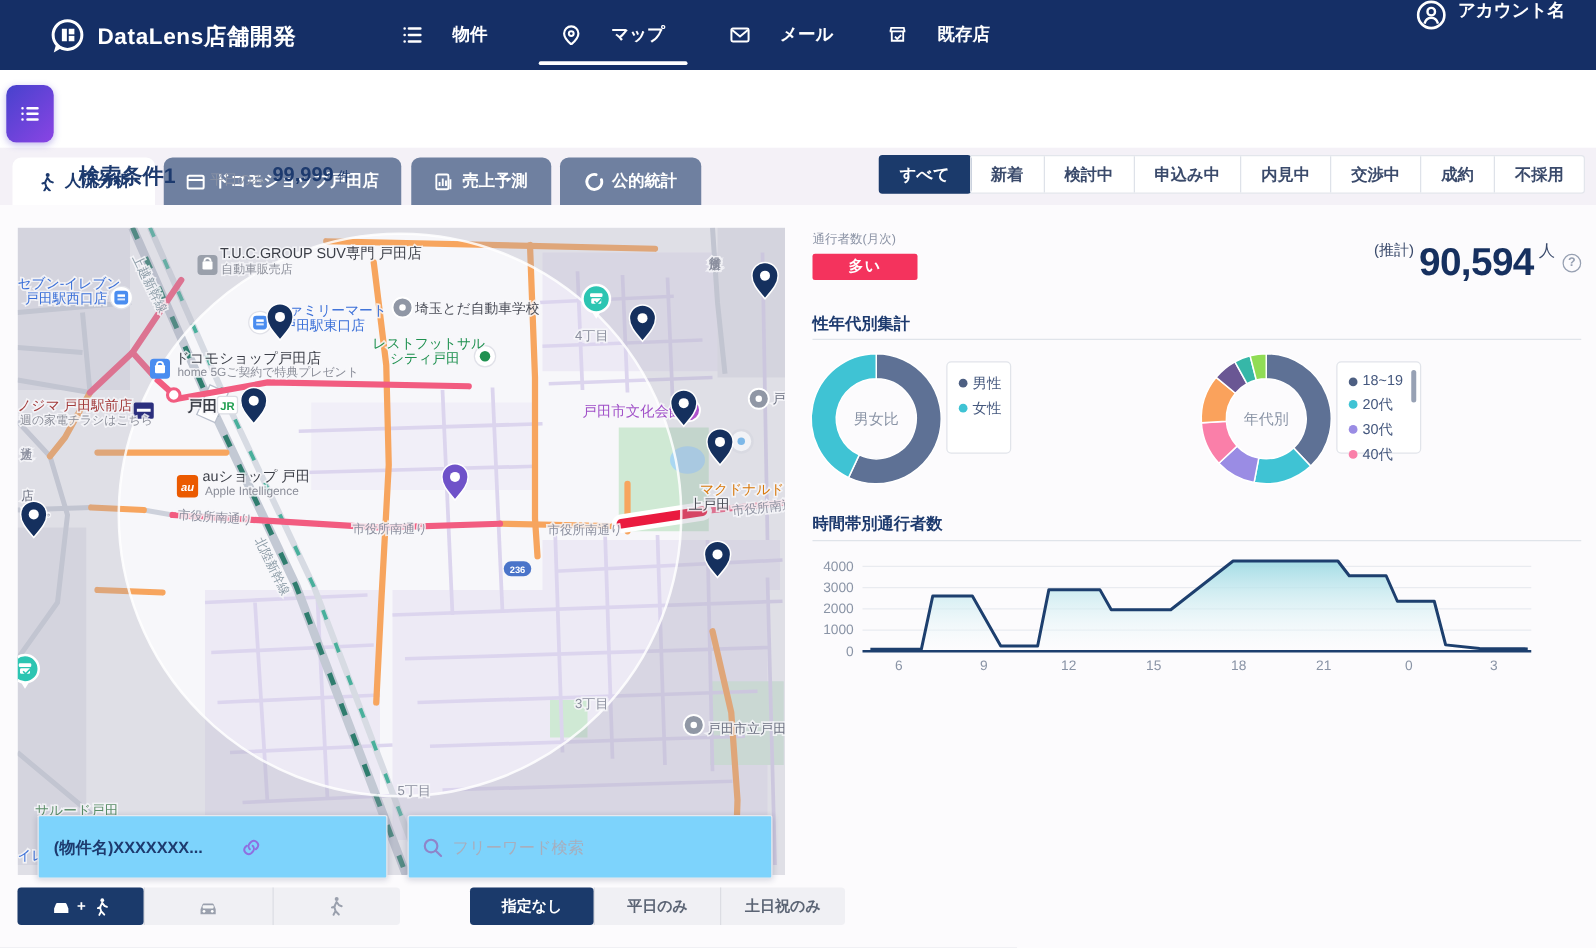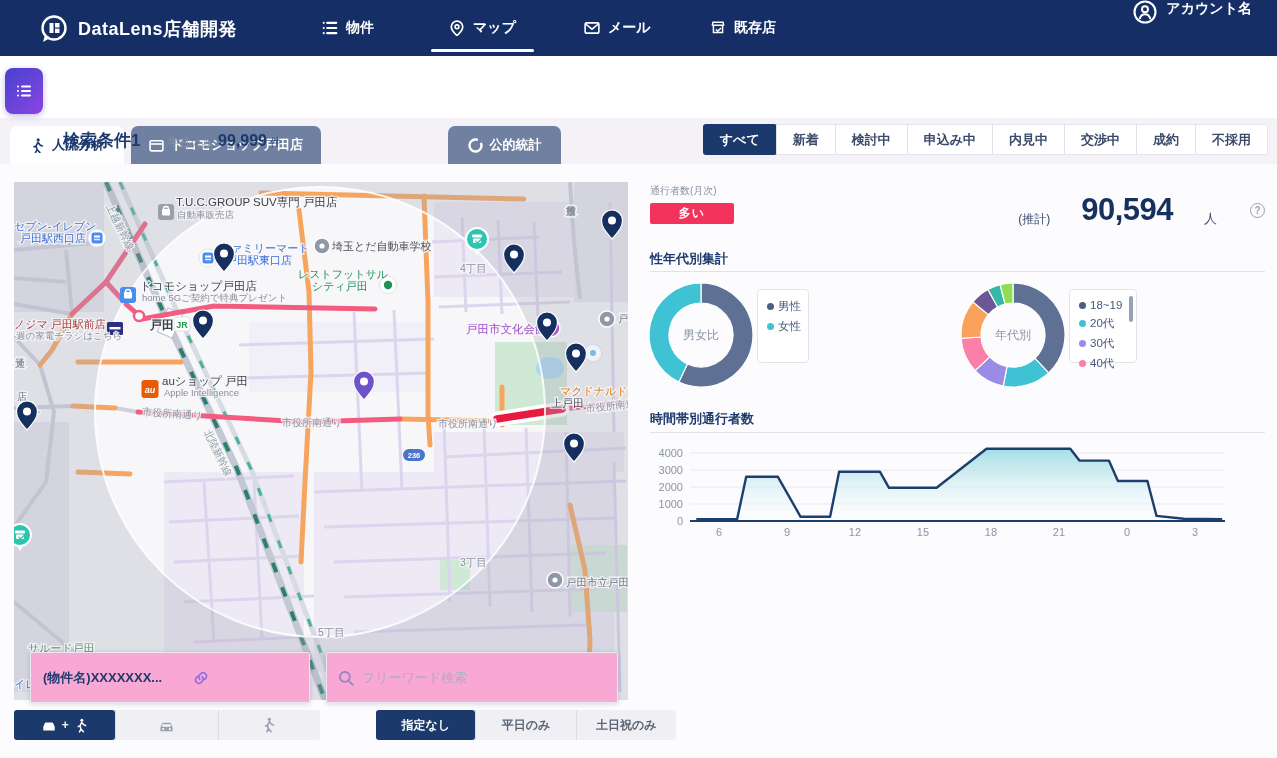--- a/index.html
+++ b/index.html
@@ -4,21 +4,21 @@
 <style>
   * { margin:0; padding:0; box-sizing:border-box; }
   html,body { background:#e8e8ec; }
   body { font-family:"Liberation Sans","DejaVu Sans",sans-serif; }
   .page { position:relative; width:1277px; height:758px; background:#fcfbfd; overflow:hidden; margin:0 auto; }
 
   
   .header { position:absolute; left:0; top:0; width:1277px; height:56px; background:#152f66; z-index:30; }
   .brand { position:absolute; left:38px; top:13px; display:flex; align-items:center; gap:8px; color:#fff; }
   .brand-name { font-size:18px; font-weight:700; letter-spacing:.5px; }
-  .nav-item { position:absolute; top:0; height:56px; display:flex; align-items:center; gap:8px; color:#fff; font-size:14px; font-weight:700; cursor:pointer; }
+  .nav-item { position:absolute; top:0; height:56px; display:flex; align-items:center; gap:24px; color:#fff; font-size:14px; font-weight:700; cursor:pointer; }
   .nav-item .underline { position:absolute; left:-18px; right:-18px; bottom:4px; height:3px; background:#fff; border-radius:2px; display:none; }
   .nav-item.active .underline { display:block; }
   .account { position:absolute; right:25px; top:0; height:56px; display:flex; align-items:flex-start; gap:9px; color:#fff; font-size:14px; font-weight:700; cursor:pointer; }
 
   
   .toolbar { position:absolute; left:0; top:56px; width:1277px; height:62px; background:#fff; z-index:25; }
   .cond-btn { position:absolute; left:5px; top:12px; width:38px; height:46px; border:none; border-radius:8px; background:linear-gradient(135deg,#4742cd 0%,#8a44e4 100%); cursor:pointer; display:flex; align-items:center; justify-content:center; box-shadow:0 2px 6px rgba(80,60,200,.35); }
   .cond-title { position:absolute; left:63px; top:73px; font-size:17px; font-weight:700; color:#1d3a6e; }
   .count-label { position:absolute; left:168px; top:80px; font-size:11px; color:#8b93a5; }
   .count-value { position:absolute; left:218px; top:76px; font-size:16px; font-weight:700; color:#1d3a6e; }
@@ -28,38 +28,38 @@
   .filter-btn + .filter-btn { border-left:1px solid #dee2e9;text-align:right; }
   .filter-btn.active { background:#1b3a6b; color:#fff; border-radius:3px; margin:-1px; border-left:none; padding:0 17px; }
 
   
   .tabstrip { position:absolute; left:0; top:118px; width:1277px; height:46px; background:#f4f1f7; z-index:20; }
   .tab { position:absolute; bottom:0; height:38px; border:none; border-radius:7px 7px 0 0; display:flex; align-items:center; justify-content:center; gap:7px; font-family:inherit; font-size:13px; font-weight:700; cursor:pointer; background:#6f80a0; color:#fff; }
   .tab.active { background:#fff; color:#1d3a6e; }
 
   
   .map-wrap { position:absolute; left:14px; top:182px; width:614px; height:518px; background:#f7f7fa; overflow:hidden; z-index:5; }
-  .map-input { position:absolute; height:51px; background:#f9a8d4; border:1px solid #e7e9ee; border-radius:2px; box-shadow:0 1px 5px rgba(20,30,70,.18); display:flex; align-items:center; z-index:8; }
+  .map-input { position:absolute; height:51px; background:#7dd3fc; border:1px solid #e7e9ee; border-radius:2px; box-shadow:0 1px 5px rgba(20,30,70,.18); display:flex; align-items:center; z-index:8; }
   .prop-input { left:30px; top:652px; width:280px; }
   .prop-input input { border:none; outline:none; width:150px; margin-left:12px; font-family:inherit; font-size:13px; font-weight:700; color:#1d3a6e; background:transparent; }
   .kw-input { left:326px; top:652px; width:292px; gap:8px; padding-left:11px; }
   .kw-input input { border:none; outline:none; flex:1; font-family:inherit; font-size:13px; color:#3a4a6b; background:transparent; }
   .kw-input input::placeholder { color:#a7aebd; }
 
   .seg-group { position:absolute; height:30px; display:flex; background:#f0f0f4; border-radius:3px; z-index:8; }
   .seg { flex:1; border:none; background:transparent; display:flex; align-items:center; justify-content:center; gap:5px; font-family:inherit; font-size:12px; font-weight:700; color:#5c6575; cursor:pointer; }
   .seg + .seg { border-left:1px solid #dcdde3; }
   .seg.active { background:#1b3a6b; color:#fff; border-radius:3px; border-left:none; }
   .seg-mode { left:14px; top:710px; width:306px; }
   .seg-day { left:328px; top:710px; width:300px;margin-left:48px; }
 
   
   .stat-label { position:absolute; left:650px; top:184px; font-size:10px; color:#8b93a5; }
   .badge { position:absolute; left:650px; top:203px; width:84px; height:21px; background:#f4335d; color:#fff; font-size:12px; font-weight:700; display:flex; align-items:center; justify-content:center; border-radius:2px; letter-spacing:1px; }
-  .est { position:absolute; right:12px; top:192px; display:flex; align-items:flex-end; color:#16305f;gap:27px; }
+  .est { position:absolute; right:12px; top:192px; display:flex; align-items:flex-start; color:#16305f; }
   .est-prefix { font-size:12px; color:#3a4a6b; }
   .est-value { font-size:31px; font-weight:700; letter-spacing:-.5px; margin:0 4px; }
   .est-unit { font-size:13px; color:#3a4a6b; }
   .help { width:15px; height:15px; border:1.4px solid #97a0b2; border-radius:50%; color:#97a0b2; font-size:10px; font-weight:700; display:flex; align-items:center; justify-content:center; margin-left:6px; align-self:center; cursor:pointer; }
   .section-title { position:absolute; font-size:13px; font-weight:700; color:#1d3a6e; }
   .divider { position:absolute; left:650px; width:615px; height:1px; background:#e0e4ea; }
   .donut-label { font-size:12px; fill:#8a94a6; }
   .legend { position:absolute; width:52px; border:1px solid #e1e4ea; border-radius:4px; background:#fff; padding:9px 0 0 9px; height:74px; }
   .legend-item { display:flex; align-items:center; gap:4px; font-size:11.5px; color:#45587e; margin-bottom:5px; white-space:nowrap; }
   .legend-dot { width:7px; height:7px; border-radius:50%; flex:none; }
@@ -151,20 +151,27 @@
           <path d="M7.4 4 5.6 7.6l1 3.2-1.6 3M7.4 4l2 2.6 2 .8M5.9 7.4l-2.2.8M6.6 10.8l2.6 2.8" stroke="currentColor" stroke-width="1.5" fill="none" stroke-linecap="round"></path>
         </svg>
         <span>人流分析</span>
       </button>
       <button class="tab" style="left: 131px; width: 190px;">
         <svg width="15" height="15" viewBox="0 0 14 14" style="color: rgb(255, 255, 255);">
           <rect x="1" y="2.5" width="12" height="9.5" rx="1.2" fill="none" stroke="currentColor" stroke-width="1.5"></rect>
           <path d="M1 5.6h12" stroke="currentColor" stroke-width="1.5"></path>
         </svg>
         <span>ドコモショップ戸田店</span>
+      </button>
+      <button class="tab" style="left: 329px; width: 112px;">
+        <svg width="15" height="15" viewBox="0 0 14 14" style="color: rgb(255, 255, 255);">
+          <rect x="1" y="1.5" width="9" height="11" rx="1" fill="none" stroke="currentColor" stroke-width="1.4"></rect>
+          <path d="M3.4 10V7M5.8 10V4.5M8.2 10V6M11.5 12.5V5" stroke="currentColor" stroke-width="1.4" fill="none"></path>
+        </svg>
+        <span>売上予測</span>
       </button>
       <button class="tab" style="left: 448px; width: 113px;">
         <svg width="15" height="15" viewBox="0 0 14 14" style="color: rgb(255, 255, 255);">
           <path d="M12.3 5.4A5.6 5.6 0 1 1 8.3 1.6" fill="none" stroke="currentColor" stroke-width="2.2" stroke-linecap="round"></path>
         </svg>
         <span>公的統計</span>
       </button>
     </div>
 
   <div class="map-wrap">

